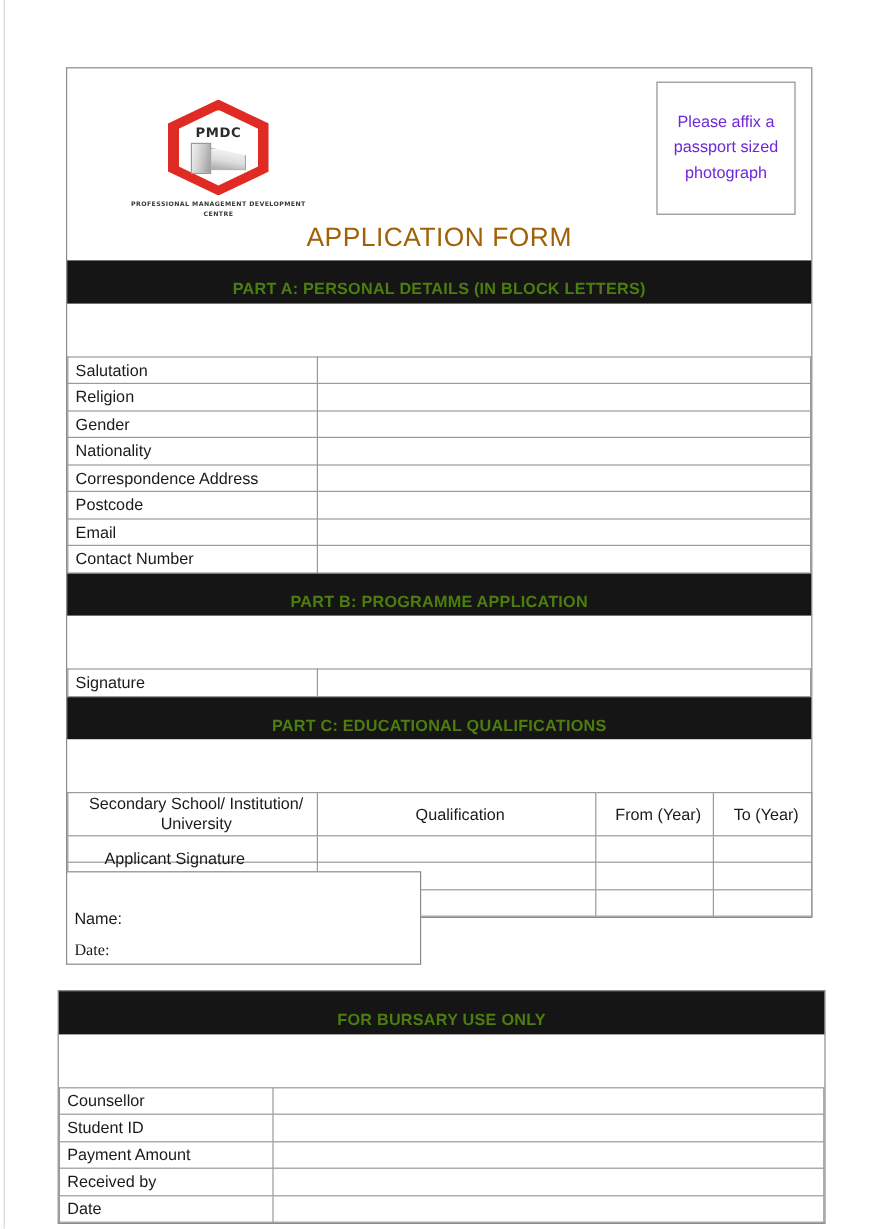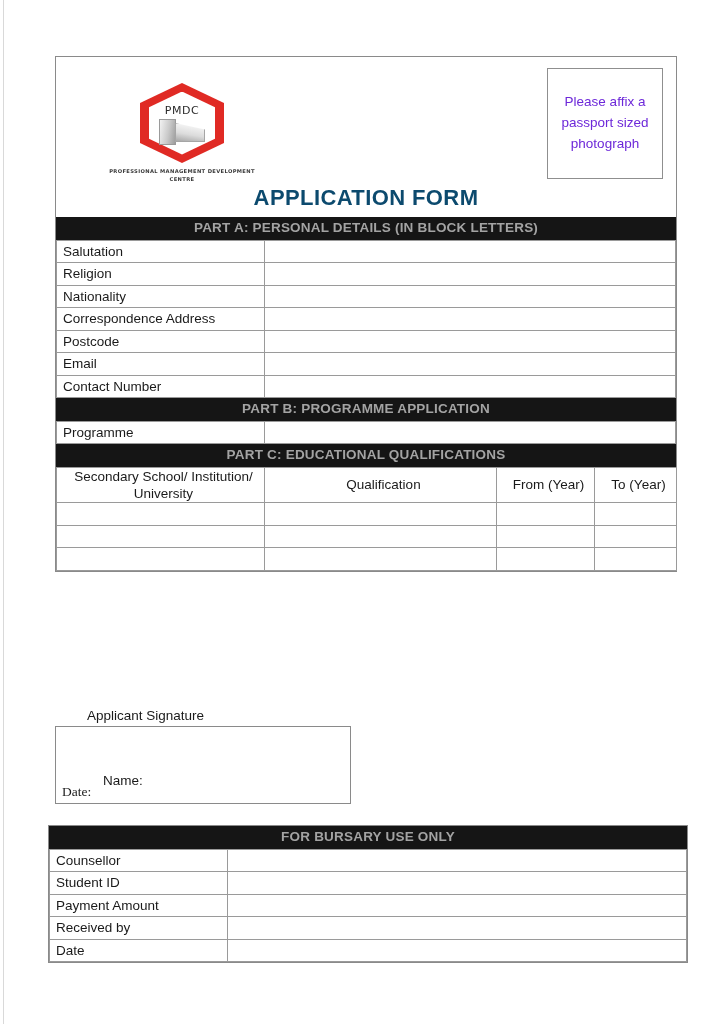--- a/index.html
+++ b/index.html
@@ -72,21 +72,21 @@
     clip-path: polygon(50% 0%, 100% 25%, 100% 75%, 50% 100%, 0% 75%, 0% 25%);
   }
   .hex-text {
     position: absolute;
     left: 0;
     top: 21px;
     width: 84px;
     text-align: center;
     font-family: "DejaVu Sans", sans-serif;
     font-size: 11px;
-    font-weight: normal;
+    font-weight: bold;
     letter-spacing: 0.5px;
     color: #2b2b2b;
   }
   .hex-emblem {
     position: absolute;
     left: 19px;
     top: 36px;
     width: 46px;
     height: 28px;
   }
@@ -136,42 +136,43 @@
     padding: 0 8px;
   }
 
   .form-title {
     position: absolute;
     left: 0;
     right: 0;
     bottom: 6px;
     text-align: center;
     font-size: 22px;
-    font-weight: bold;
+    font-weight: normal;
     letter-spacing: 0.4px;
-    color: #0c4a6e;
+    color: #a16207;
   }
 
   
   .band {
     background: #151515;
-    color: #a3a3a3;
+    color: #4d7c0f;
     text-align: center;
     font-size: 13.5px;
     font-weight: bold;
     letter-spacing: 0.2px;
-    padding: 3px 0 4px;
+    padding: 16px 0 4px;
     line-height: 1.15;
   }
 
   
   table.grid {
     width: 100%;
     border-collapse: collapse;
     table-layout: fixed;
+    margin-top: 44px;
   }
   table.grid td {
     border: 1px solid #9a9a9a;
     height: 21.5px;
     padding: 0 0 0 6px;
     font-size: 13.5px;
     color: #1a1a1a;
     vertical-align: middle;
   }
   table.grid td.val {
@@ -210,21 +211,21 @@
     height: 78px;
     position: relative;
     background: #fff;
   }
   .sig-field {
     position: absolute;
     left: 6px;
     font-size: 13.5px;
     color: #1a1a1a;
   }
-  .sig-name { bottom: 15px; margin-left: 41px; }
+  .sig-name { bottom: 30px; }
   .sig-date { bottom: 3px; font-family: Liberation Serif, serif; }
 
   
   .bursary {
     position: absolute;
     left: 48px;
     top: 825px;
     width: 640px;
     border: 1px solid #8a8a8a;
     box-sizing: border-box;
@@ -271,20 +272,24 @@
     <tbody>
       <tr>
         <td>Salutation</td>
         <td class="val"></td>
       </tr>
       <tr>
         <td>Religion</td>
         <td class="val"></td>
       </tr>
       <tr>
+        <td>Gender</td>
+        <td class="val"></td>
+      </tr>
+      <tr>
         <td>Nationality</td>
         <td class="val"></td>
       </tr>
       <tr>
         <td>Correspondence Address</td>
         <td class="val"></td>
       </tr>
       <tr>
         <td>Postcode</td>
         <td class="val"></td>
@@ -301,21 +306,21 @@
   </table>
 
   <div class="band">PART B: PROGRAMME APPLICATION</div>
   <table class="grid">
     <colgroup>
         <col class="col-label">
         <col>
       </colgroup>
     <tbody>
       <tr>
-        <td>Programme</td>
+        <td>Signature</td>
         <td class="val"></td>
       </tr>
     </tbody>
   </table>
 
   <div class="band">PART C: EDUCATIONAL QUALIFICATIONS</div>
   <table class="grid">
     <colgroup>
         <col class="col-label">
         <col class="col-qual">

